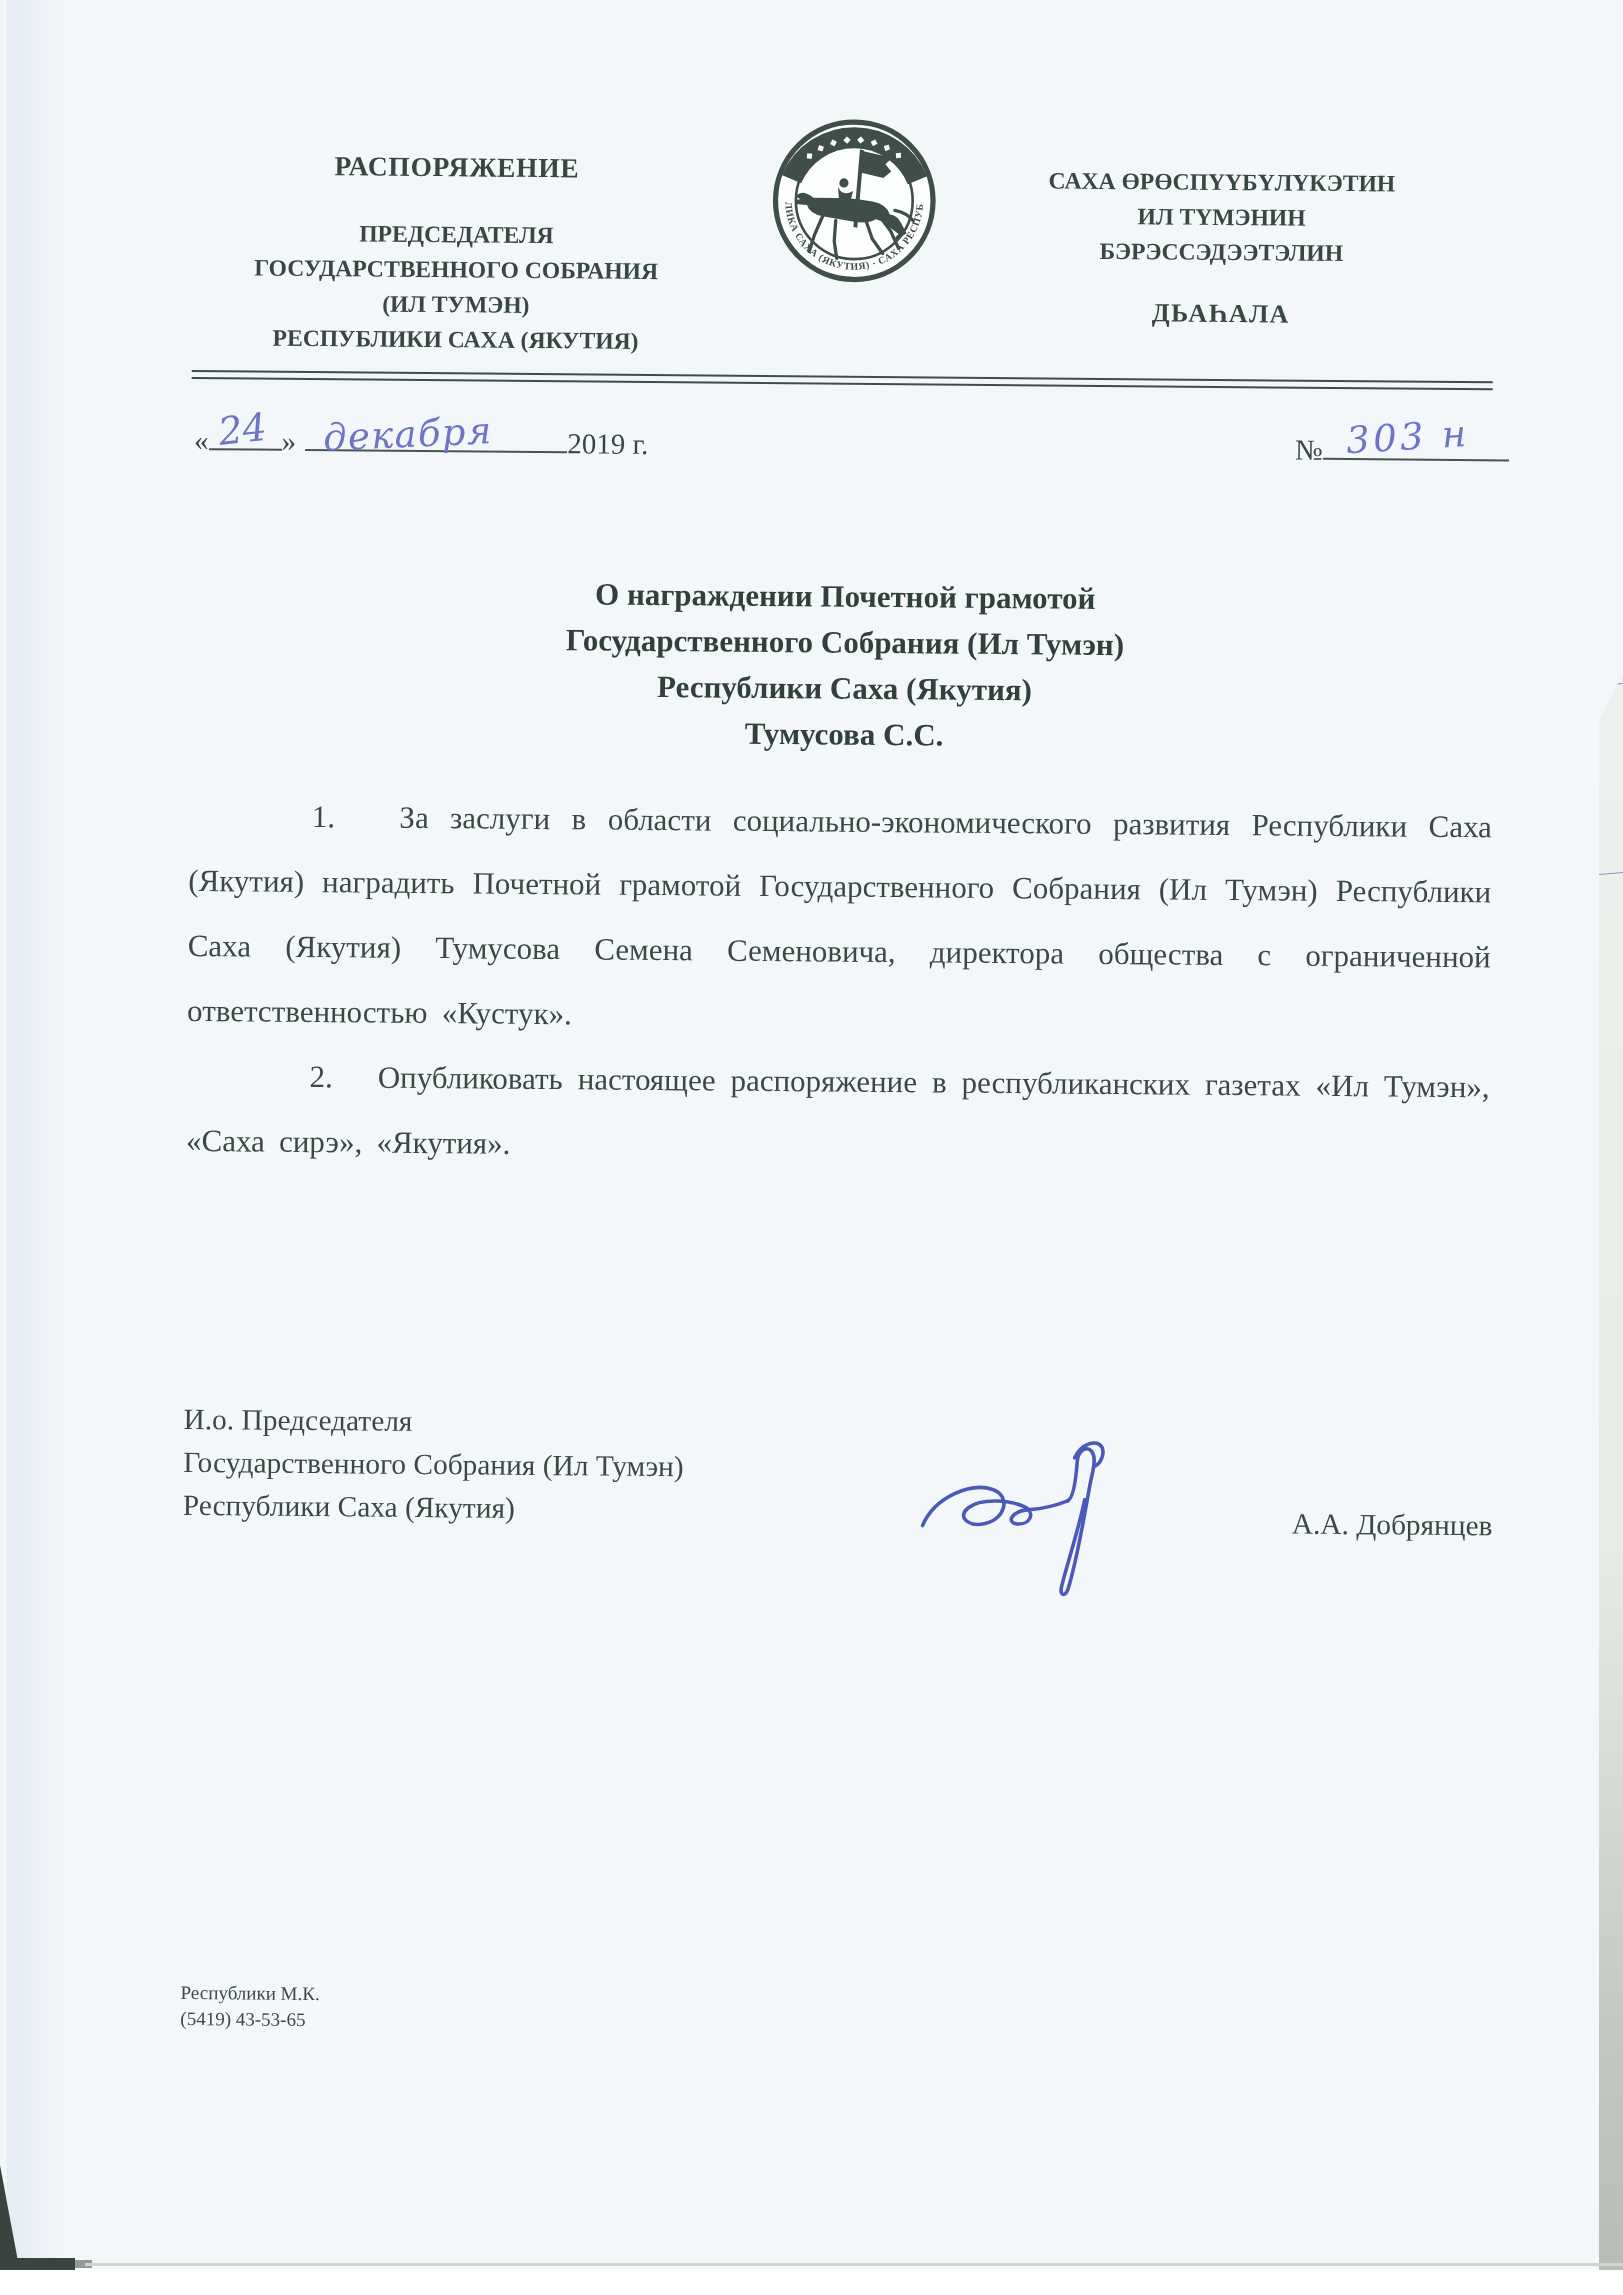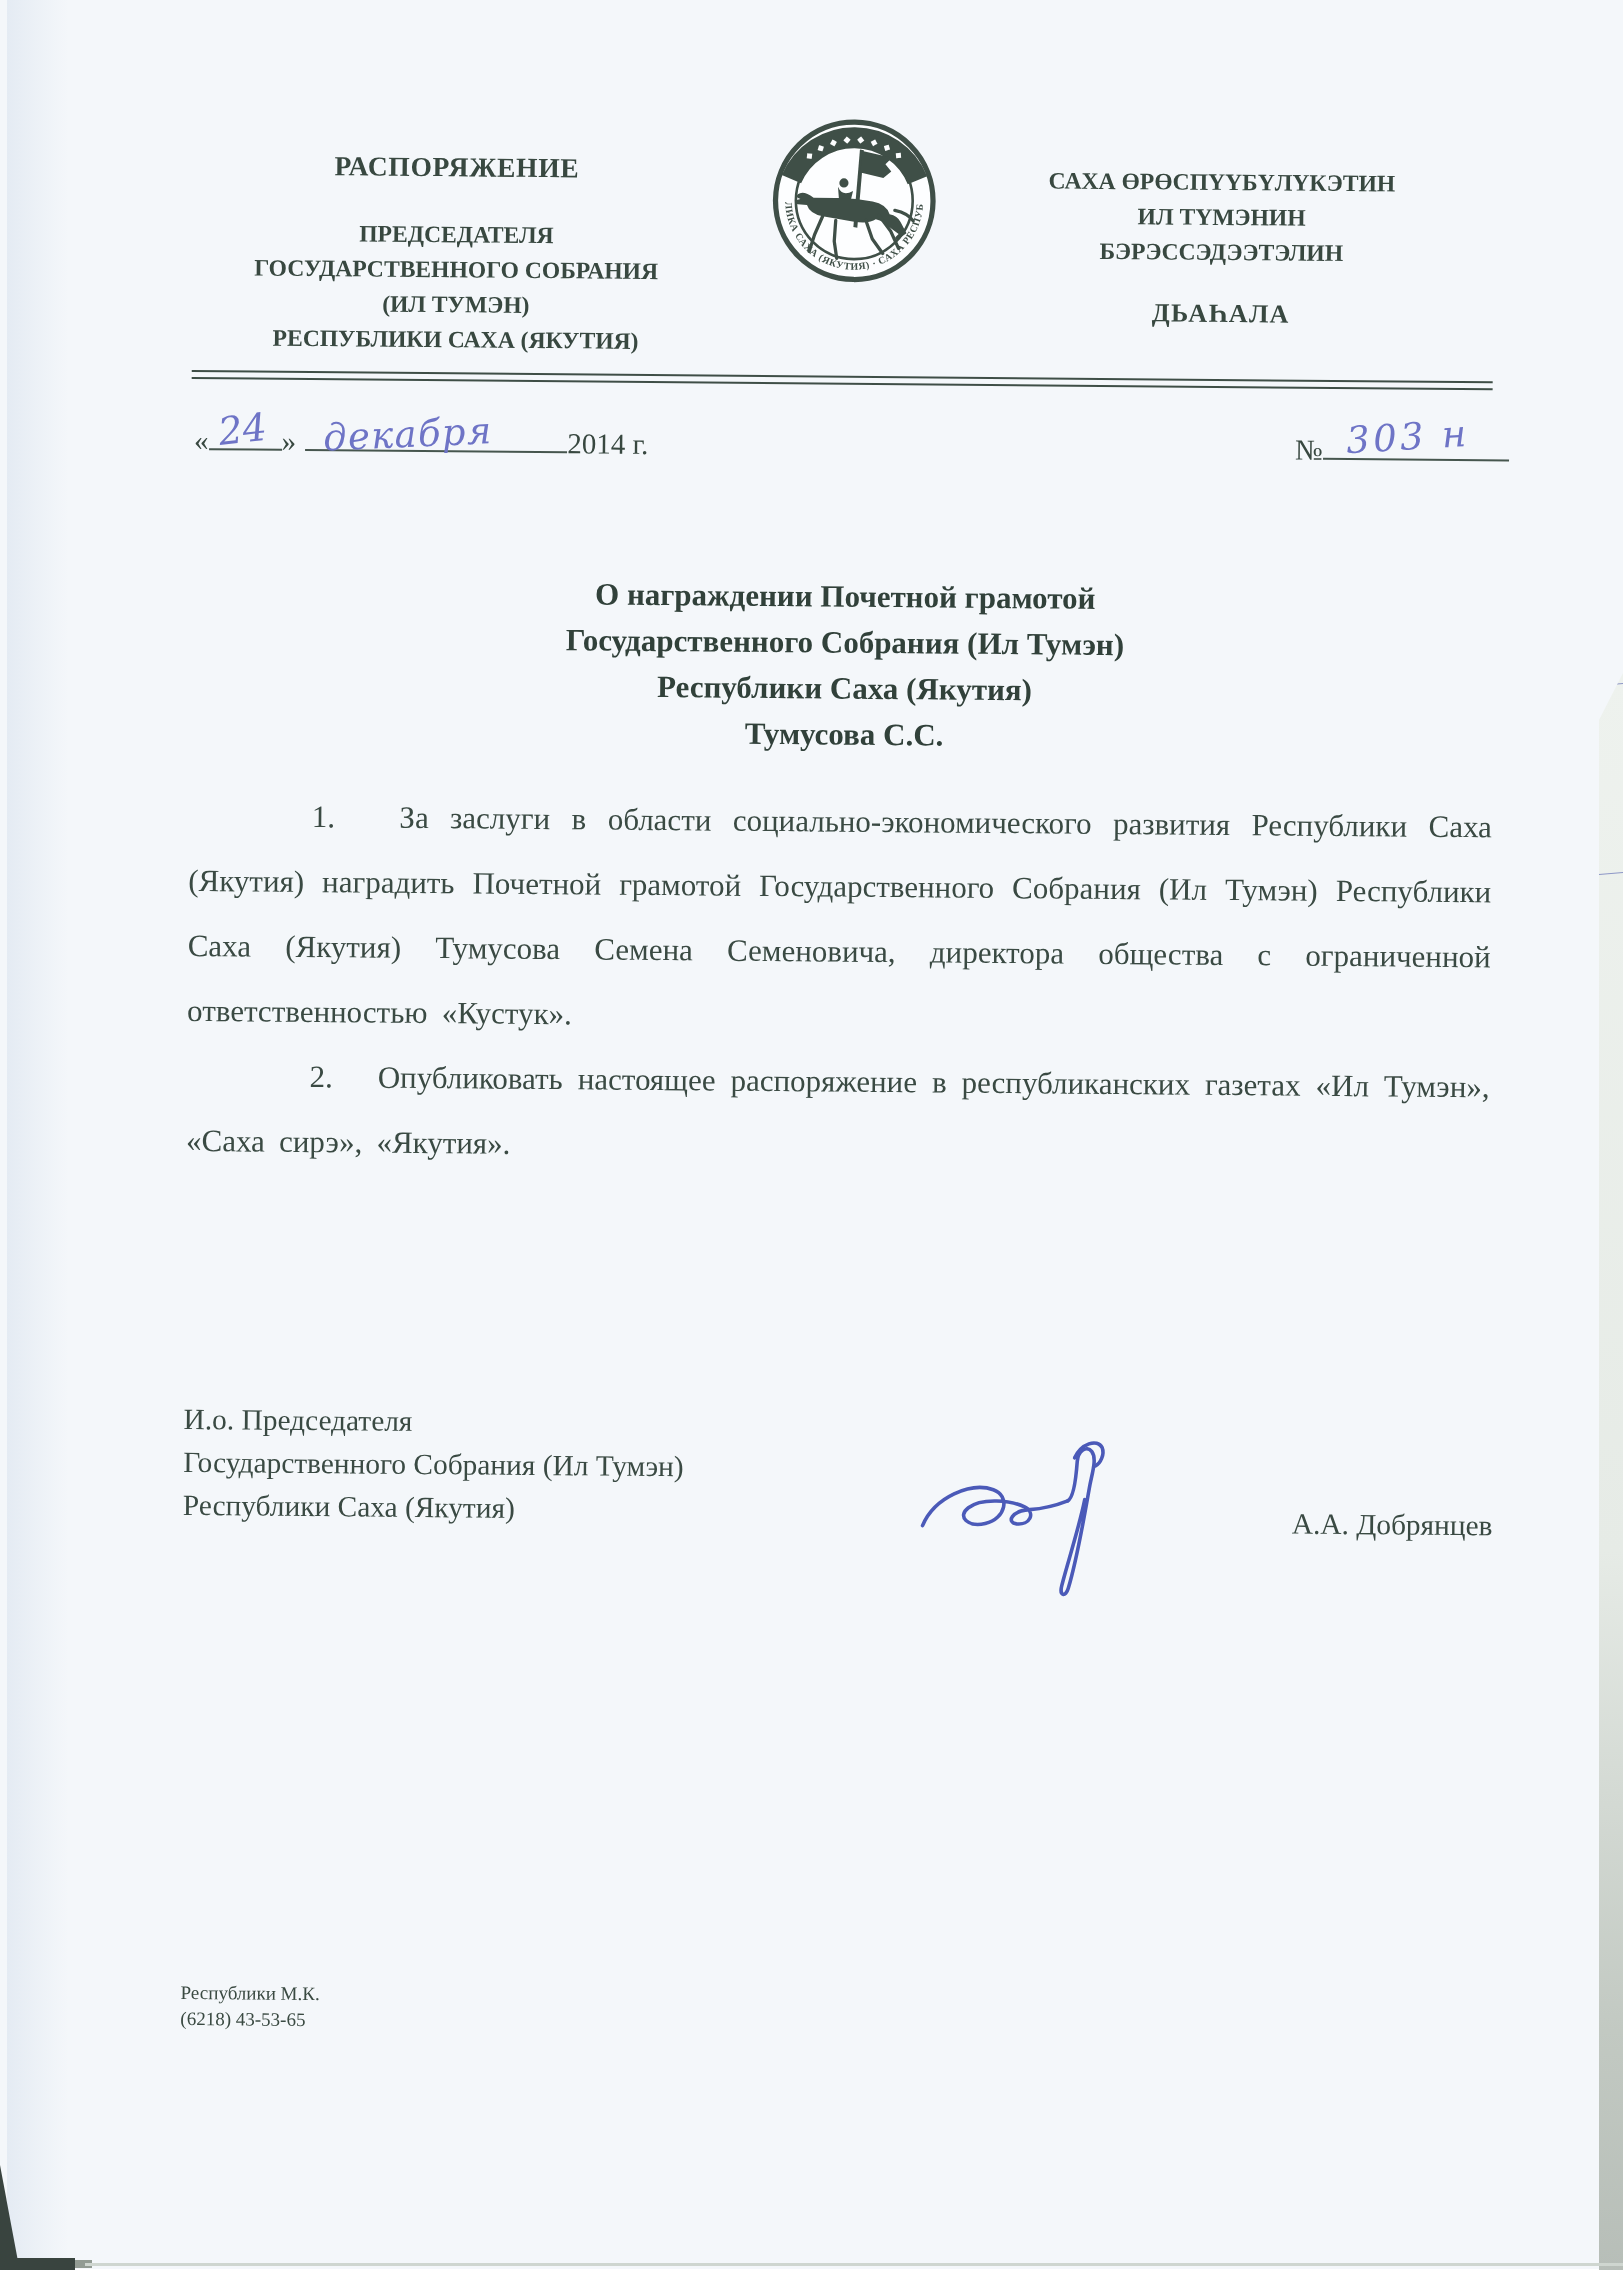--- a/index.html
+++ b/index.html
@@ -116,21 +116,21 @@
 
   <div class="hdr-right">
     <div class="l">САХА ӨРӨСПҮҮБҮЛҮКЭТИН</div>
     <div class="l">ИЛ ТҮМЭНИН</div>
     <div class="l">БЭРЭССЭДЭЭТЭЛИН</div>
     <div class="t">ДЬАҺАЛА</div>
   </div>
 
   <div class="rule"></div>
 
-  <div class="dateline"><span>«</span><span class="uline u-day"><span class="hand hand-day">24</span></span><span>»</span><span class="uline u-month"><span class="hand hand-month">декабря</span></span><span>2014 г.</span></div>
+  <div class="dateline"><span>«</span><span class="uline u-day"><span class="hand hand-day">24</span></span><span>»</span><span class="uline u-month"><span class="hand hand-month">декабря</span></span><span>2019 г.</span></div>
 
   <div class="numline"><span>№</span><span class="uline u-num"><span class="hand hand-num">303 н</span></span></div>
 
   <div class="doc-title">
     <div>О награждении Почетной грамотой</div>
     <div>Государственного Собрания (Ил Тумэн)</div>
     <div>Республики Саха (Якутия)</div>
     <div>Тумусова С.С.</div>
   </div>
 
@@ -150,17 +150,17 @@
       <path d="M22 152 C40 108 96 84 130 96 C156 105 150 140 118 148 C92 154 74 138 92 124 C112 108 158 112 178 122 C196 131 186 150 166 148 C150 146 158 128 186 126 C210 124 224 120 244 112"></path>
       <path d="M244 112 C252 108 256 84 258 52 C259 36 272 26 280 36 C288 46 282 66 278 86 C270 132 260 198 246 246 C242 260 232 258 236 242 C242 216 262 152 270 110"></path>
       <path d="M254 46 C264 24 288 16 296 30 C300 40 294 54 286 58"></path>
     </g>
   </svg>
 
   <div class="sig-name">А.А. Добрянцев</div>
 
   <div class="footer">
     <div>Республики М.К.</div>
-    <div>(6218) 43-53-65</div>
+    <div>(5419) 43-53-65</div>
   </div>
 
 </div>
 
 
 </body></html>

